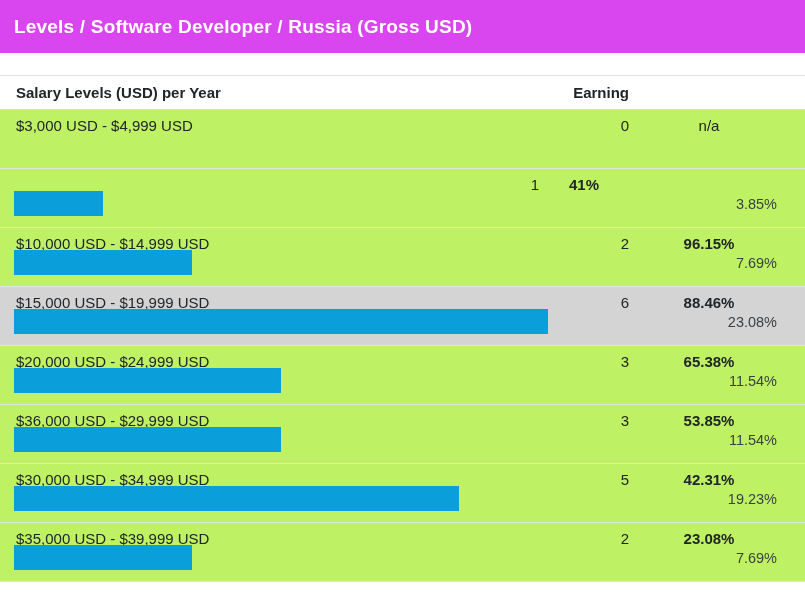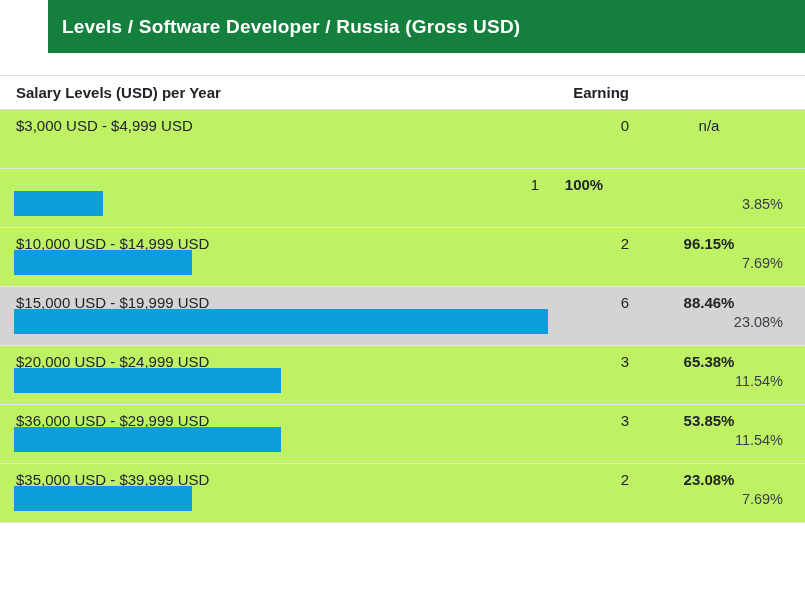--- a/index.html
+++ b/index.html
@@ -52,30 +52,30 @@
   .row .earning.na { font-weight: 400; }
   .bar {
     position: absolute;
     left: 14px;
     top: 22px;
     height: 25px;
     background: #0a9fda;
   }
   .share {
     position: absolute;
-    right: 22px;
+    right: 28px;
     top: 27px;
     font-size: 14.5px;
     color: #3a3f44;
   }
 </style>
 </head>
 <body>
 
-<div class="banner" style="background: #15803d; margin-left: 48px;">Levels / Software Developer / Russia (Gross USD)</div>
+<div class="banner" style="background: #d946ef;">Levels / Software Developer / Russia (Gross USD)</div>
 
 <div class="gap"></div>
 
 <div class="table">
   <div class="thead grid3">
     <span>Salary Levels (USD) per Year</span>
     <span class="col-right">Earning</span>
   </div>
   <div>
   <div class="row">
@@ -83,21 +83,21 @@
       <span>$3,000 USD - $4,999 USD</span>
       <span class="surveys">0</span>
       <span class="earning na">n/a</span>
     </div>
 
   </div>
 
   <div class="row">
     <div class="line1 grid3">
       <span class="surveys">1</span>
-      <span class="earning">100%</span>
+      <span class="earning">41%</span>
     </div>
     <div class="bar" style="width: 89px; background: rgb(10, 159, 218);"></div>
     <div class="share">3.85%</div>
   </div>
 
   <div class="row">
     <div class="line1 grid3">
       <span>$10,000 USD - $14,999 USD</span>
       <span class="surveys">2</span>
       <span class="earning">96.15%</span>
@@ -129,20 +129,29 @@
   <div class="row">
     <div class="line1 grid3">
       <span>$36,000 USD - $29,999 USD</span>
       <span class="surveys">3</span>
       <span class="earning">53.85%</span>
     </div>
     <div class="bar" style="width: 267px; background: rgb(10, 159, 218);"></div>
     <div class="share">11.54%</div>
   </div>
 
+  <div class="row">
+    <div class="line1 grid3">
+      <span>$30,000 USD - $34,999 USD</span>
+      <span class="surveys">5</span>
+      <span class="earning">42.31%</span>
+    </div>
+    <div class="bar" style="width: 445px; background: rgb(10, 159, 218);"></div>
+    <div class="share">19.23%</div>
+  </div>
 
   <div class="row">
     <div class="line1 grid3">
       <span>$35,000 USD - $39,999 USD</span>
       <span class="surveys">2</span>
       <span class="earning">23.08%</span>
     </div>
     <div class="bar" style="width: 178px; background: rgb(10, 159, 218);"></div>
     <div class="share">7.69%</div>
   </div>

